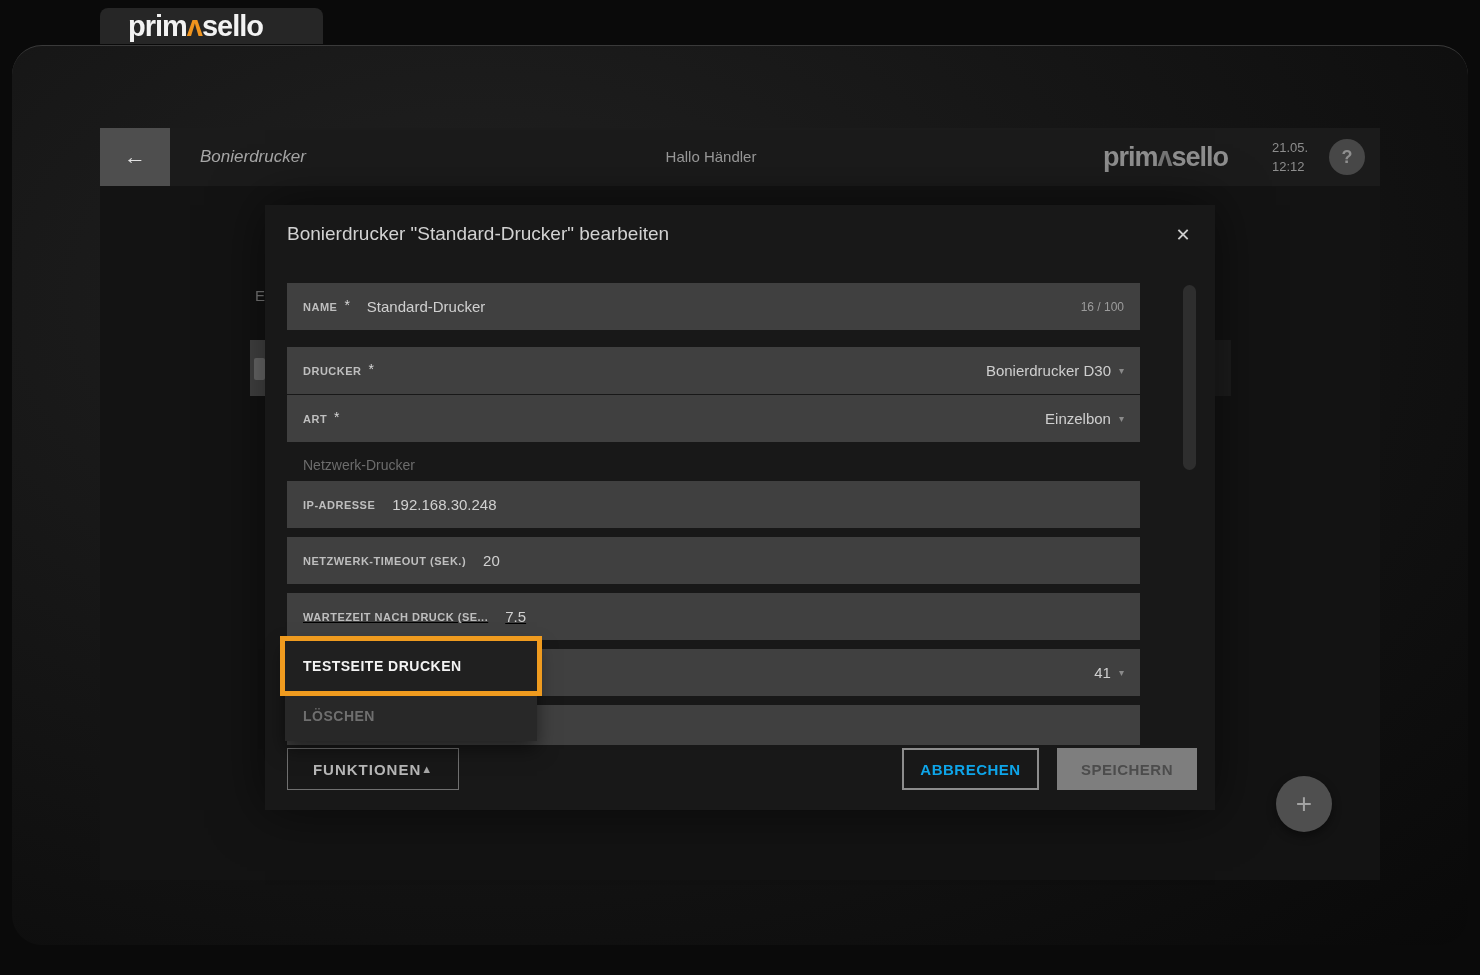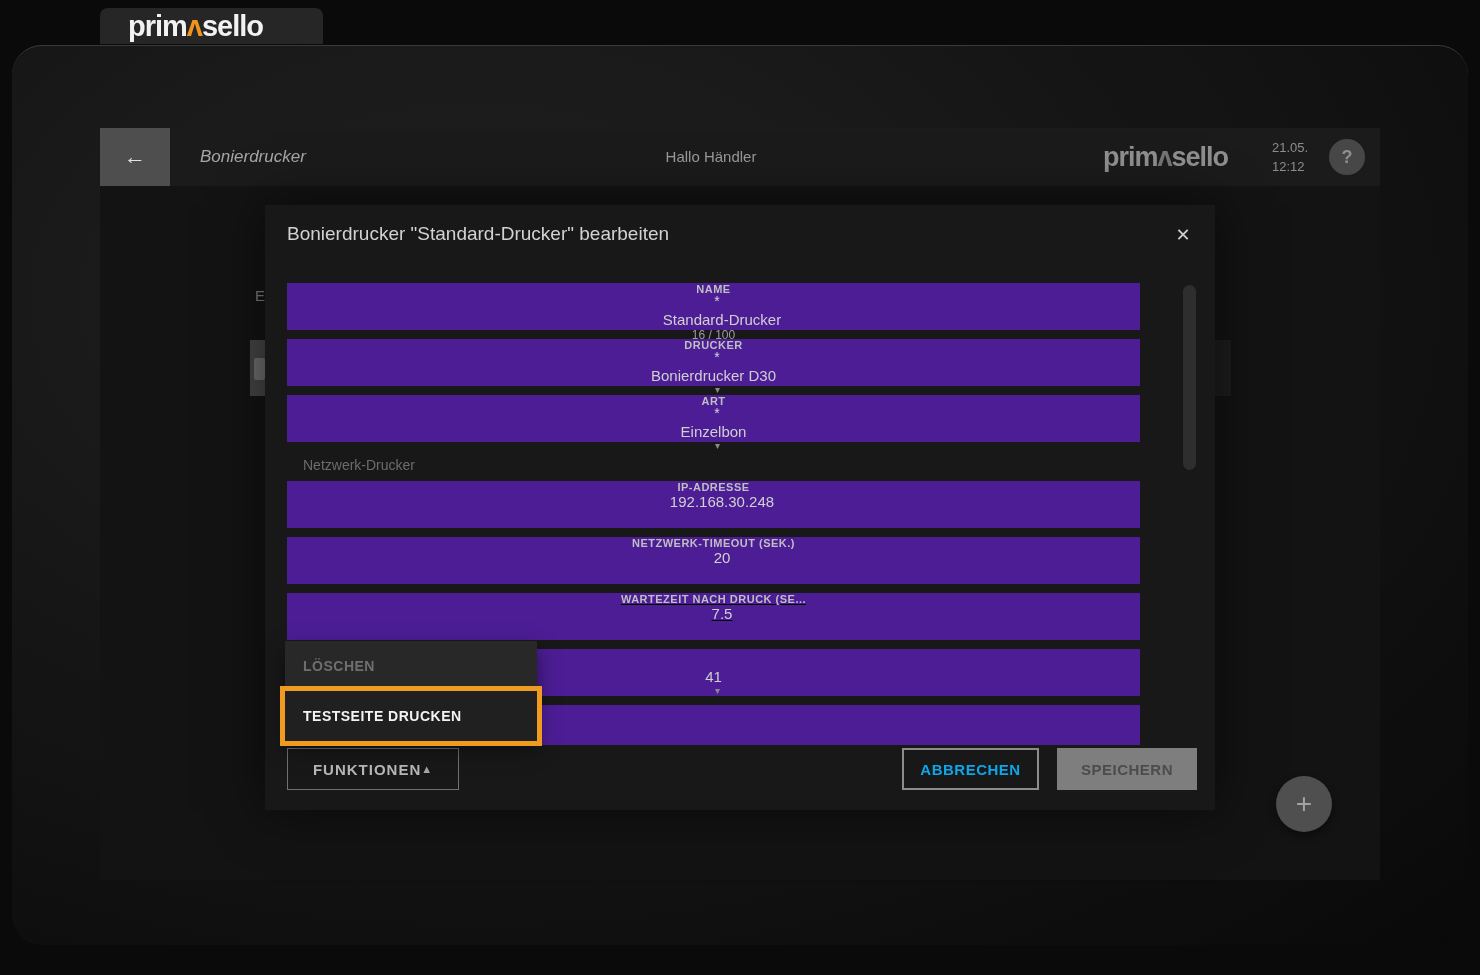--- a/index.html
+++ b/index.html
@@ -44,22 +44,22 @@
   
   .modal { left:265px; top:205px; width:950px; height:605px; background:#181818; z-index:5;
            box-shadow:0 0 50px rgba(0,0,0,.55); }
   .modal-title { position:absolute; left:22px; top:18px; font-size:19px; color:#d2d2d2; }
   .close-btn { position:absolute; right:18px; top:16px; width:28px; height:28px; display:flex;
                align-items:center; justify-content:center; color:#cdcdcd; font-size:18px; cursor:default; }
   .scrollbar { position:absolute; left:918px; top:80px; width:13px; height:185px;
                background:#2e2e2e; border-radius:7px; }
 
   .fields { position:absolute; left:22px; top:78px; width:853px; }
-  .field-row { position:absolute; left:0; width:853px; height:47px; background:#4c1d95;
-               display:flex; align-items:center; padding:0 16px;flex-direction:column; }
+  .field-row { position:absolute; left:0; width:853px; height:47px; background:#404040;
+               display:flex; align-items:center; padding:0 16px; }
   .f-label { font-size:11px; font-weight:700; letter-spacing:.5px; color:#bfbfbf; white-space:nowrap; }
   .f-req { font-size:14px; color:#d8d8d8; margin-left:7px; position:relative; top:-2px; }
   .f-value { font-size:15px; color:#d0d0d0; margin-left:17px; }
   .f-spacer { flex:1; }
   .f-counter { font-size:12px; color:#9c9c9c; }
   .f-select { font-size:15px; color:#cfcfcf; }
   .f-caret { font-size:10px; color:#8a8a8a; margin-left:8px; }
   .section-label { position:absolute; left:16px; font-size:14px; color:#6c6c6c; }
 
   
@@ -132,21 +132,21 @@
   <div class="fields">
 
     <div class="field-row" style="top:0;">
       <span class="f-label">NAME</span>
       <span class="f-req">*</span>
       <span class="f-value">Standard-Drucker</span>
       <span class="f-spacer"></span>
       <span class="f-counter">16 / 100</span>
     </div>
 
-    <div class="field-row" style="top:56px;">
+    <div class="field-row" style="top:64px;">
       <span class="f-label">DRUCKER</span>
       <span class="f-req">*</span>
       <span class="f-spacer"></span>
       <span class="f-select">Bonierdrucker D30</span>
       <span class="f-caret">▾</span>
     </div>
 
     <div class="field-row" style="top:112px;">
       <span class="f-label">ART</span>
       <span class="f-req">*</span>
@@ -180,22 +180,22 @@
       <span class="f-select">41</span>
       <span class="f-caret">▾</span>
     </div>
 
     <div class="field-row" style="top:422px; height:40px;">
       <span class="f-spacer"></span>
     </div>
   </div>
 
   <div class="menu">
+    <div class="menu-item highlight">TESTSEITE DRUCKEN</div>
     <div class="menu-item dim">LÖSCHEN</div>
-    <div class="menu-item highlight">TESTSEITE DRUCKEN</div>
   </div>
 
   <div class="functions-btn">
     <span>FUNKTIONEN</span>
     <span class="tri">▲</span>
   </div>
   <div class="cancel-btn">ABBRECHEN</div>
   <div class="save-btn">SPEICHERN</div>
 </div>
 

